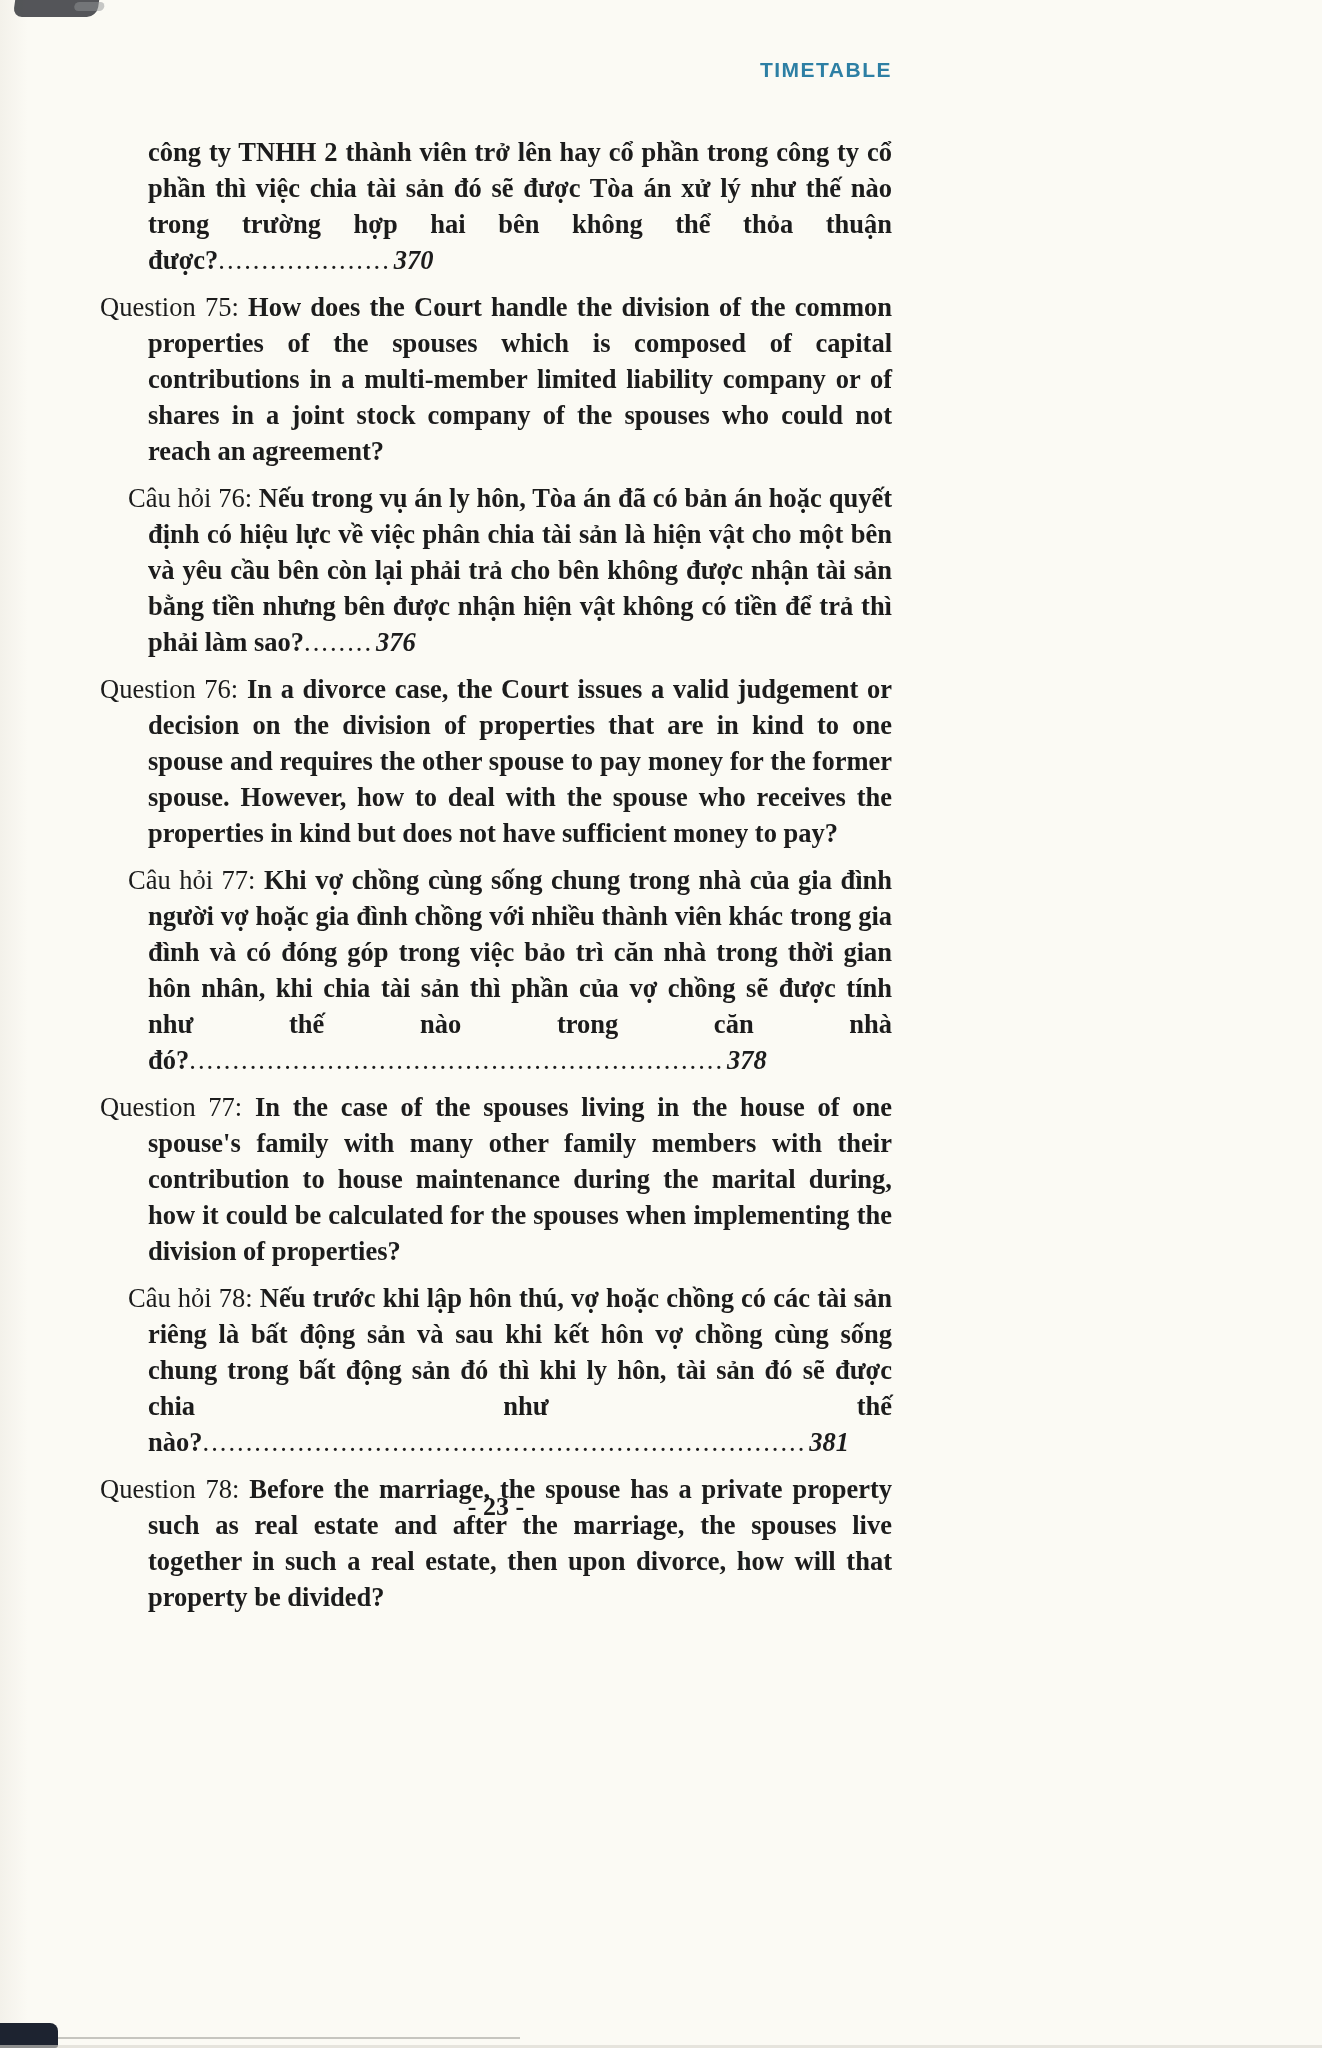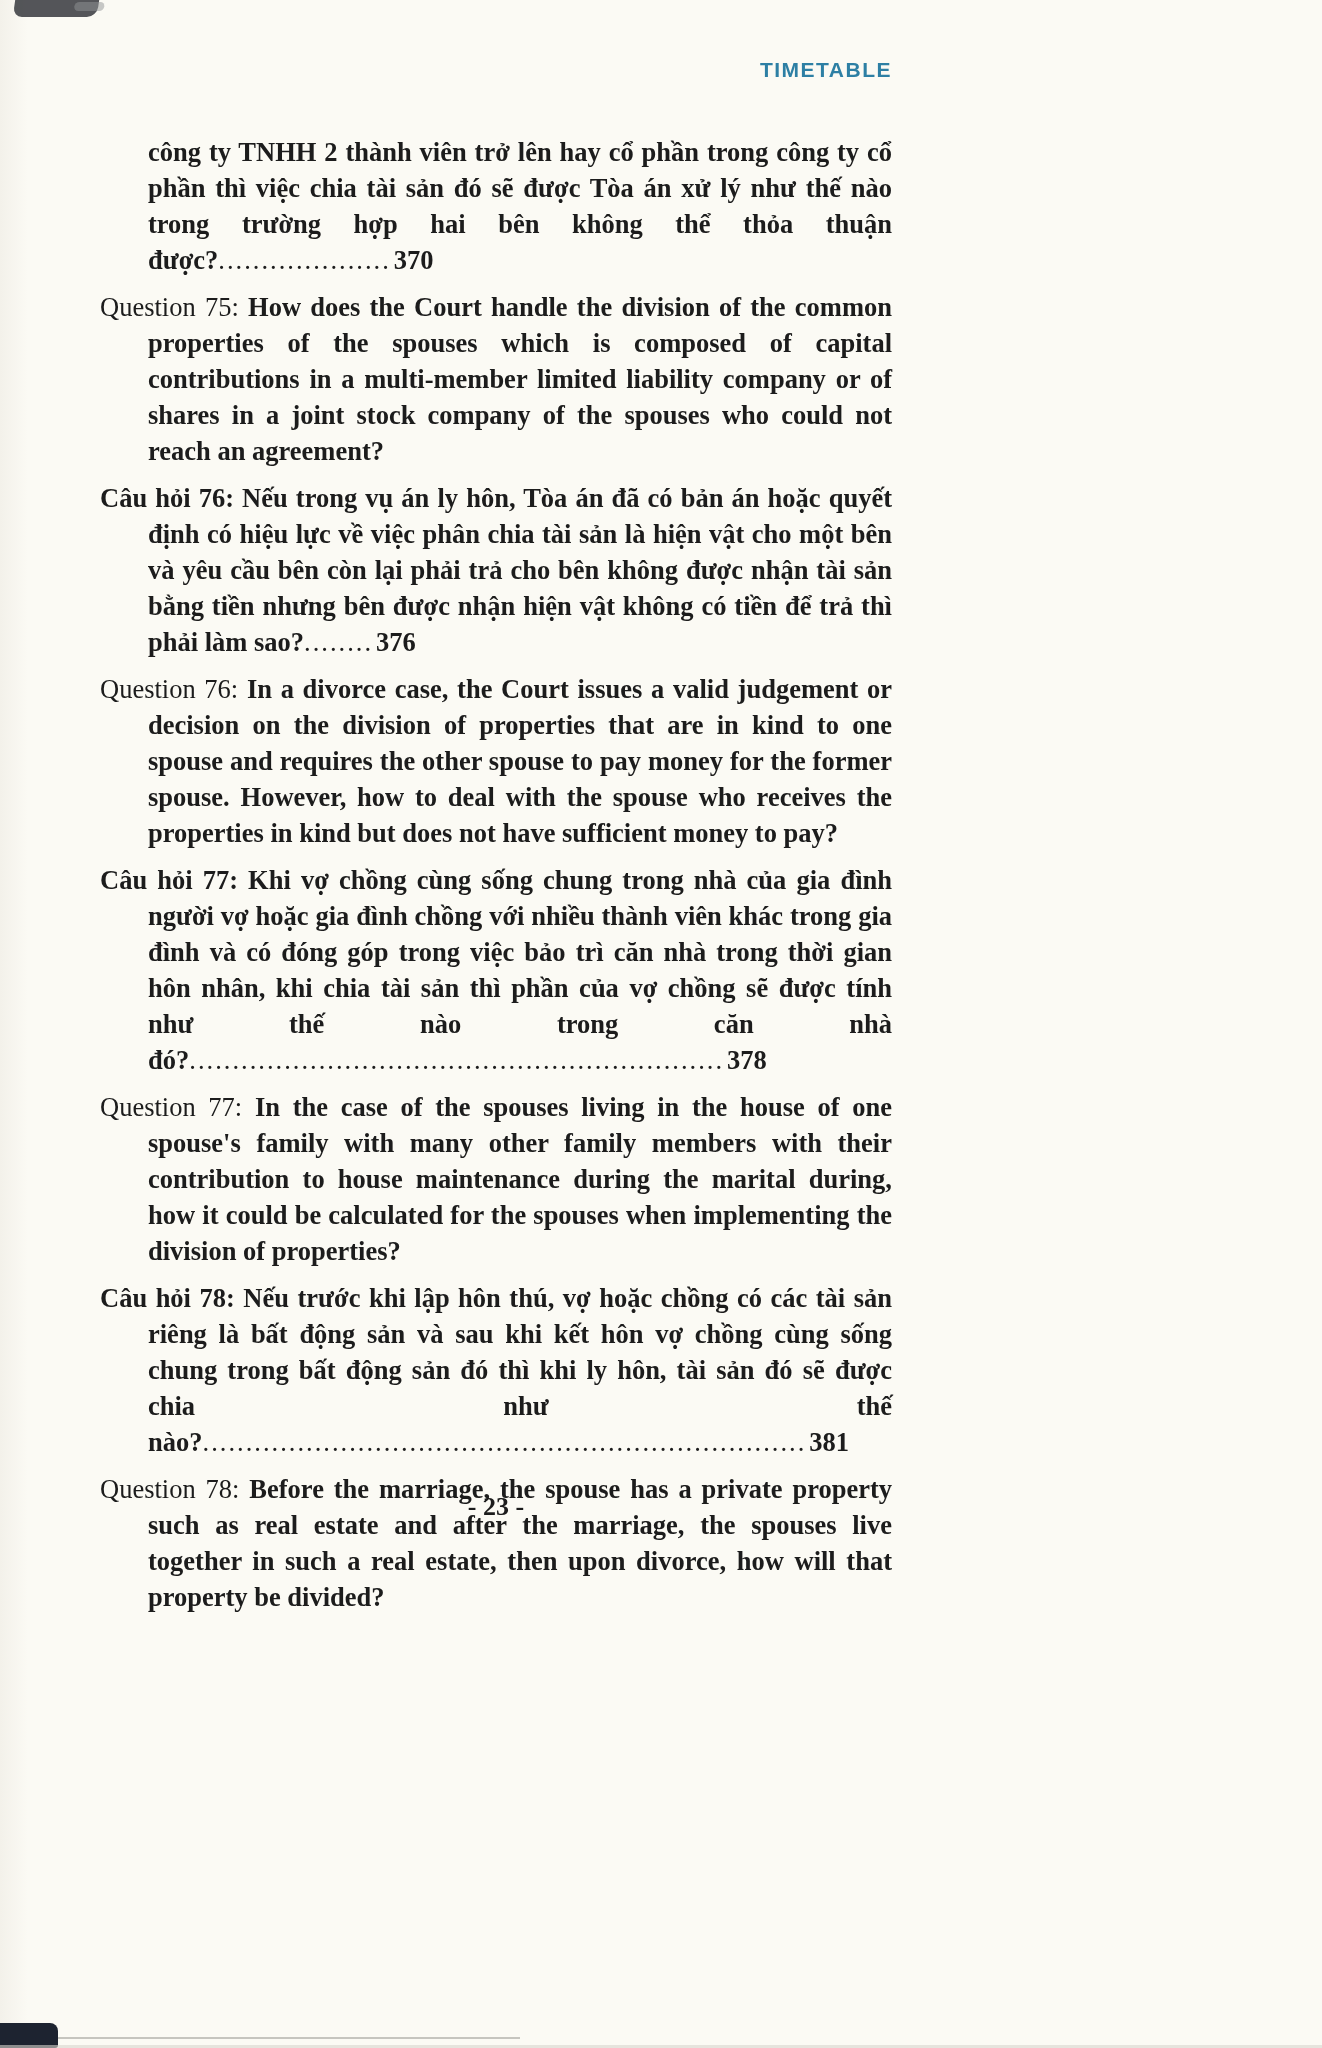--- a/index.html
+++ b/index.html
@@ -36,29 +36,29 @@
     line-height: 36px;
     text-align: justify;
   }
   .entry {
     margin: 0 0 11px 0;
     padding-left: 48px;
     text-indent: -48px;
   }
   .entry.cont { text-indent: 0; }
   .entry.vi { font-weight: 700; font-style: normal; }
-  .entry.vi .lbl { font-weight: 700; }
+  .entry.vi .lbl { font-weight: 400; margin-left: 28px; }
   .entry.en { font-weight: 700; }
   .entry.en .lbl { font-weight: 400; }
   .leader {
     font-weight: 400;
     letter-spacing: 2px;
     font-style: normal;
   }
-  .pg { padding-left: 3px; font-weight: 700; }
+  .pg { padding-left: 3px; font-weight: 700; font-style: italic; }
   .footer-page-number {
     position: absolute;
     top: 1492px;
     left: 100px;
     width: 792px;
     text-align: center;
     font-size: 26px;
     font-weight: 700;
   }
   

